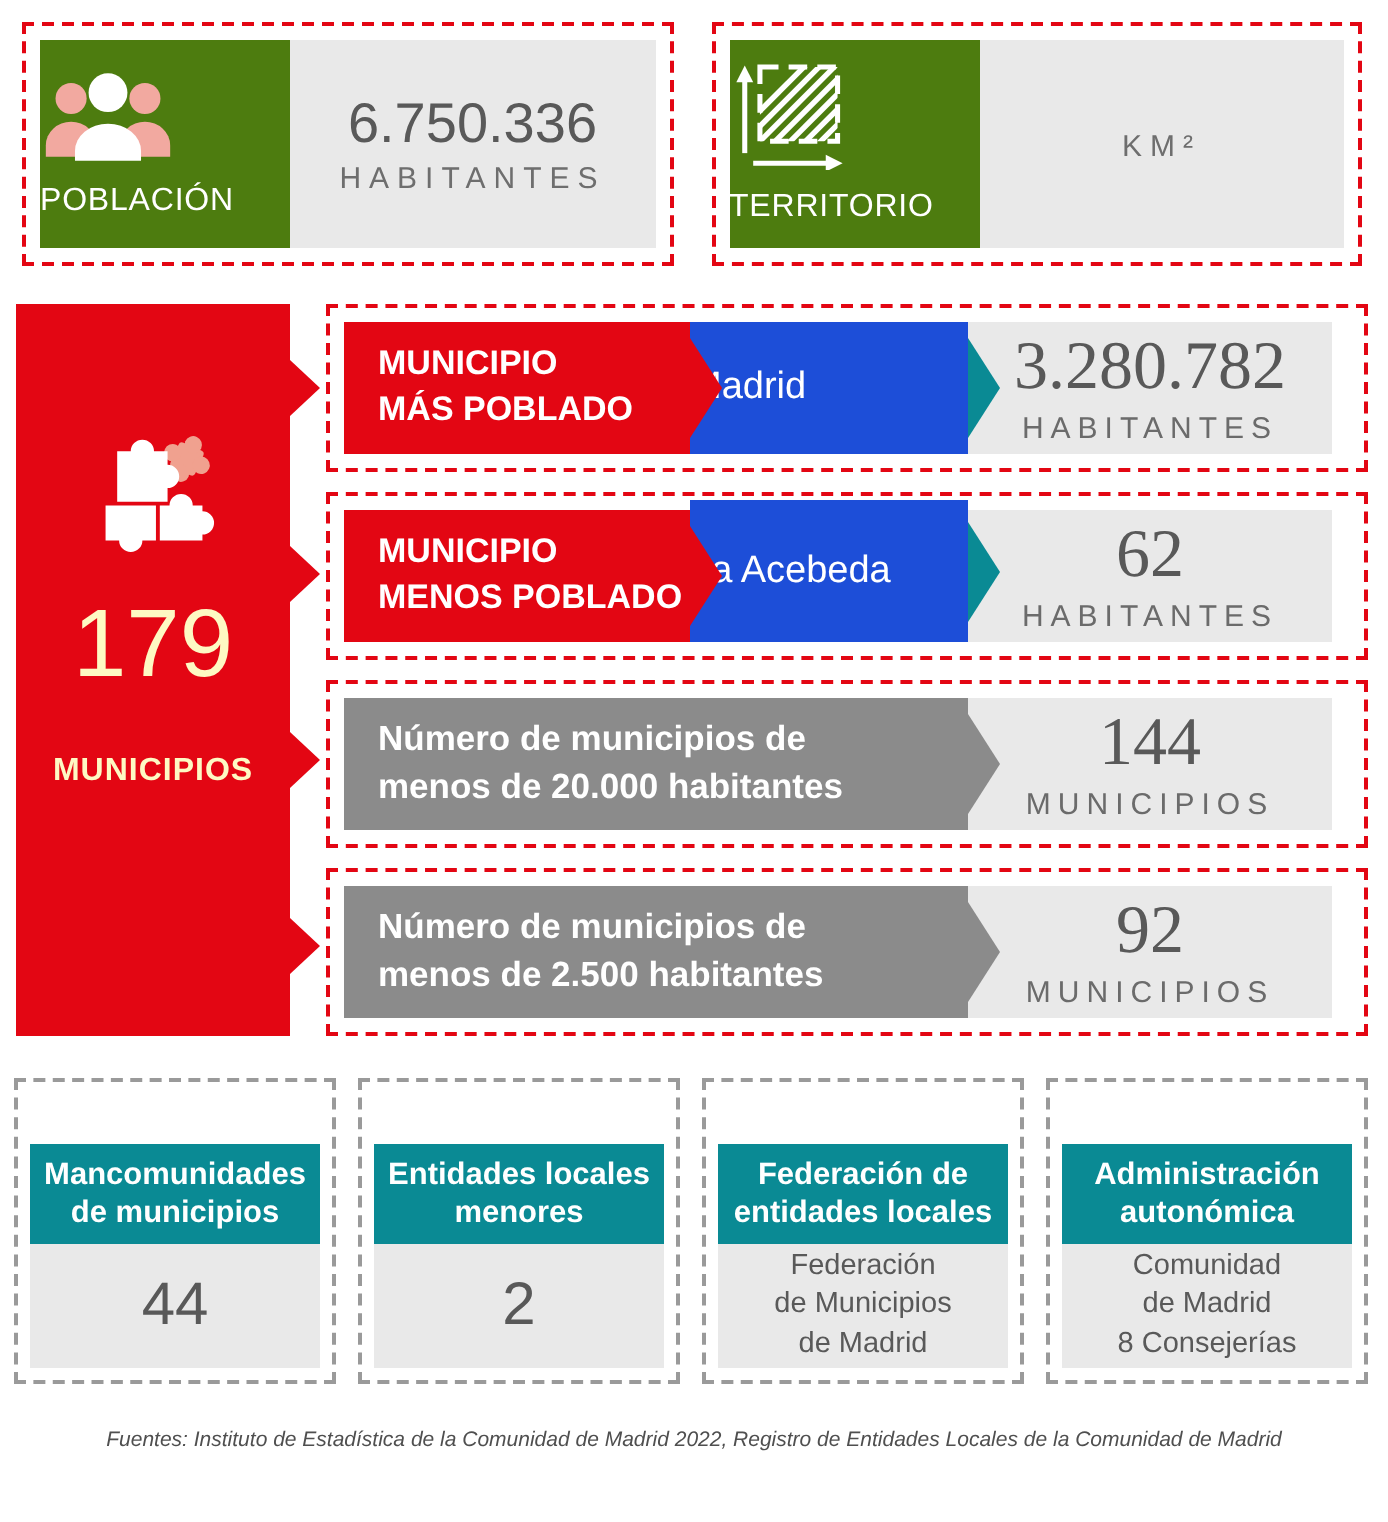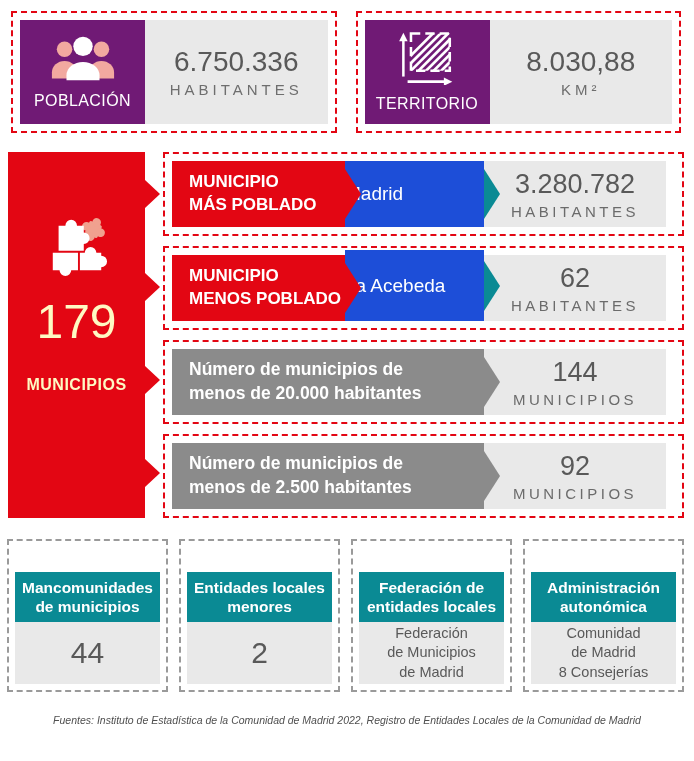--- a/index.html
+++ b/index.html
@@ -6,22 +6,22 @@
   .page {
     width:694px; height:761px; background:#fff; overflow:hidden;
     font-family:"Liberation Sans","DejaVu Sans",sans-serif;
     position:relative; box-sizing:border-box;
   }
 
   
   .top-row { display:flex; gap:19px; margin:11px 13px 0 11px; }
   .t-card { flex:1; border:2px dashed #e30613; padding:7px; }
   .t-inner { display:flex; height:104px; }
-  .t-left { width:125px; flex-shrink:0; background:#701a75; color:#fff;
-            display:flex; flex-direction:column; align-items:center; justify-content:center; gap:10px; }
+  .t-left { width:125px; flex-shrink:0; background:#4d7c0f; color:#fff;
+            display:flex; flex-direction:column; justify-content:center; gap:10px; }
   .t-label { font-size:16px; letter-spacing:0.4px; }
   .t-right { flex:1; background:#e9e9e9; display:flex; flex-direction:column;
              align-items:center; justify-content:center; color:#595959; }
   .t-value { font-size:28px; }
   .t-unit  { font-size:15px; letter-spacing:4px; color:#6e6e6e; margin-top:3px; }
 
   
   .middle { display:flex; margin:19px 10px 0 8px; }
   .red-block { width:137px; flex-shrink:0; background:#e30613; position:relative;
                color:#fef9c3; text-align:center; }
@@ -51,21 +51,21 @@
   .lab.graybg { width:312px; background:#8b8b8b; font-size:17.5px; font-weight:bold; line-height:1.35; }
   .lab.graybg::after { border-left-color:#8b8b8b; }
 
   .place { position:relative; z-index:2; width:139px; flex-shrink:0; background:#1d4ed8;
            color:#fff; font-size:19px; display:flex; align-items:center; }
   .place::after { border-left-color:#0a8a94; }
   .place.raised { margin-top:-5px; }
 
   .val { flex:1; background:#e9e9e9; display:flex; flex-direction:column;
          align-items:center; justify-content:center; color:#595959; }
-  .val-num  { font-size:27px; }
+  .val-num  { font-size:34px;font-family:Liberation Serif, serif; }
   .val-unit { font-size:15px; letter-spacing:3.5px; color:#6b6b6b; margin-top:3px; }
 
   
   .bottom-row { display:flex; gap:11px; margin:21px 10px 0 7px; }
   .b-card { flex:1; border:2px dashed #9a9a9a; padding:6px; }
   .b-head { background:#0a8a94; color:#fff; height:50px; display:flex; flex-direction:column;
             align-items:center; justify-content:center; font-size:15.5px; font-weight:600;
             line-height:1.25; text-align:center;margin-top:25px; }
   .b-body { background:#e9e9e9; height:62px; display:flex; flex-direction:column;
             align-items:center; justify-content:center; color:#595959; text-align:center; }
@@ -128,21 +128,20 @@
             <g stroke="#ffffff" stroke-width="3">
               <line x1="8" y1="54" x2="8" y2="11"></line>
               <line x1="13" y1="60" x2="57" y2="60"></line>
             </g>
             <polygon points="8,2 3,12 13,12" fill="#ffffff"></polygon>
             <polygon points="66,60 56,55 56,65" fill="#ffffff"></polygon>
           </svg>
           <div class="t-label">TERRITORIO</div>
         </div>
         <div class="t-right">
-          <div class="t-value">8.030,88</div>
           <div class="t-unit">KM²</div>
         </div>
       </div>
     </div>
   </div>
 
   <div class="middle">
 
     <div class="red-block">
       <svg class="rb-icon" width="64" height="62" viewBox="0 0 66 64">

